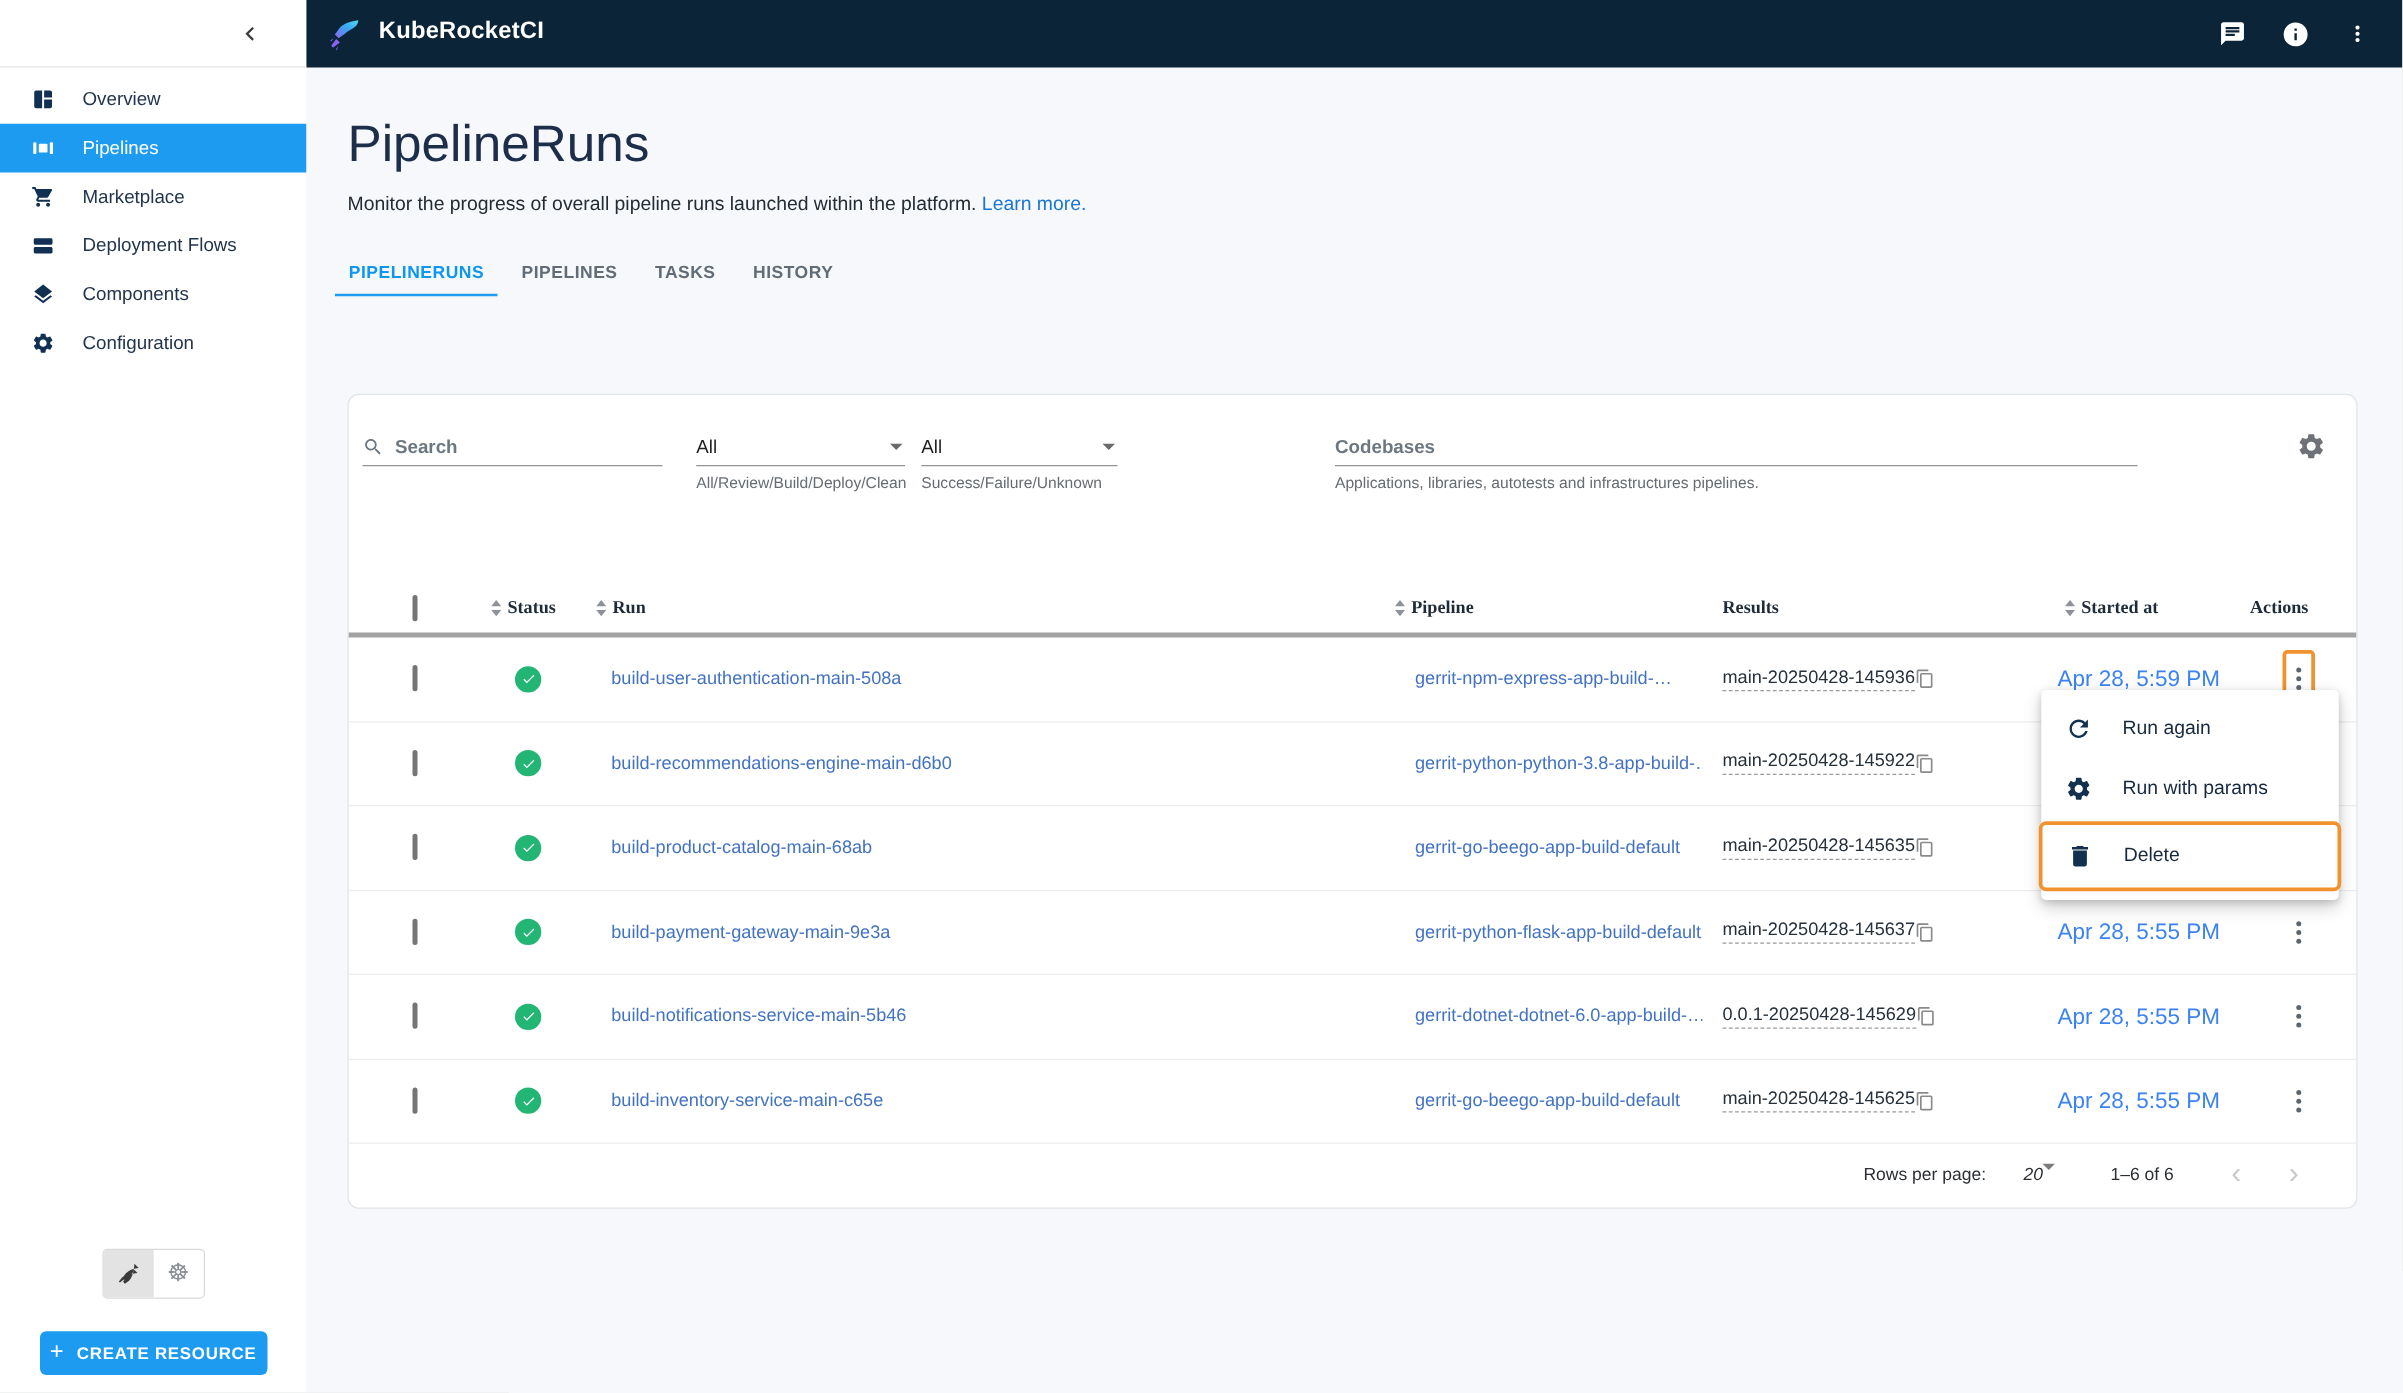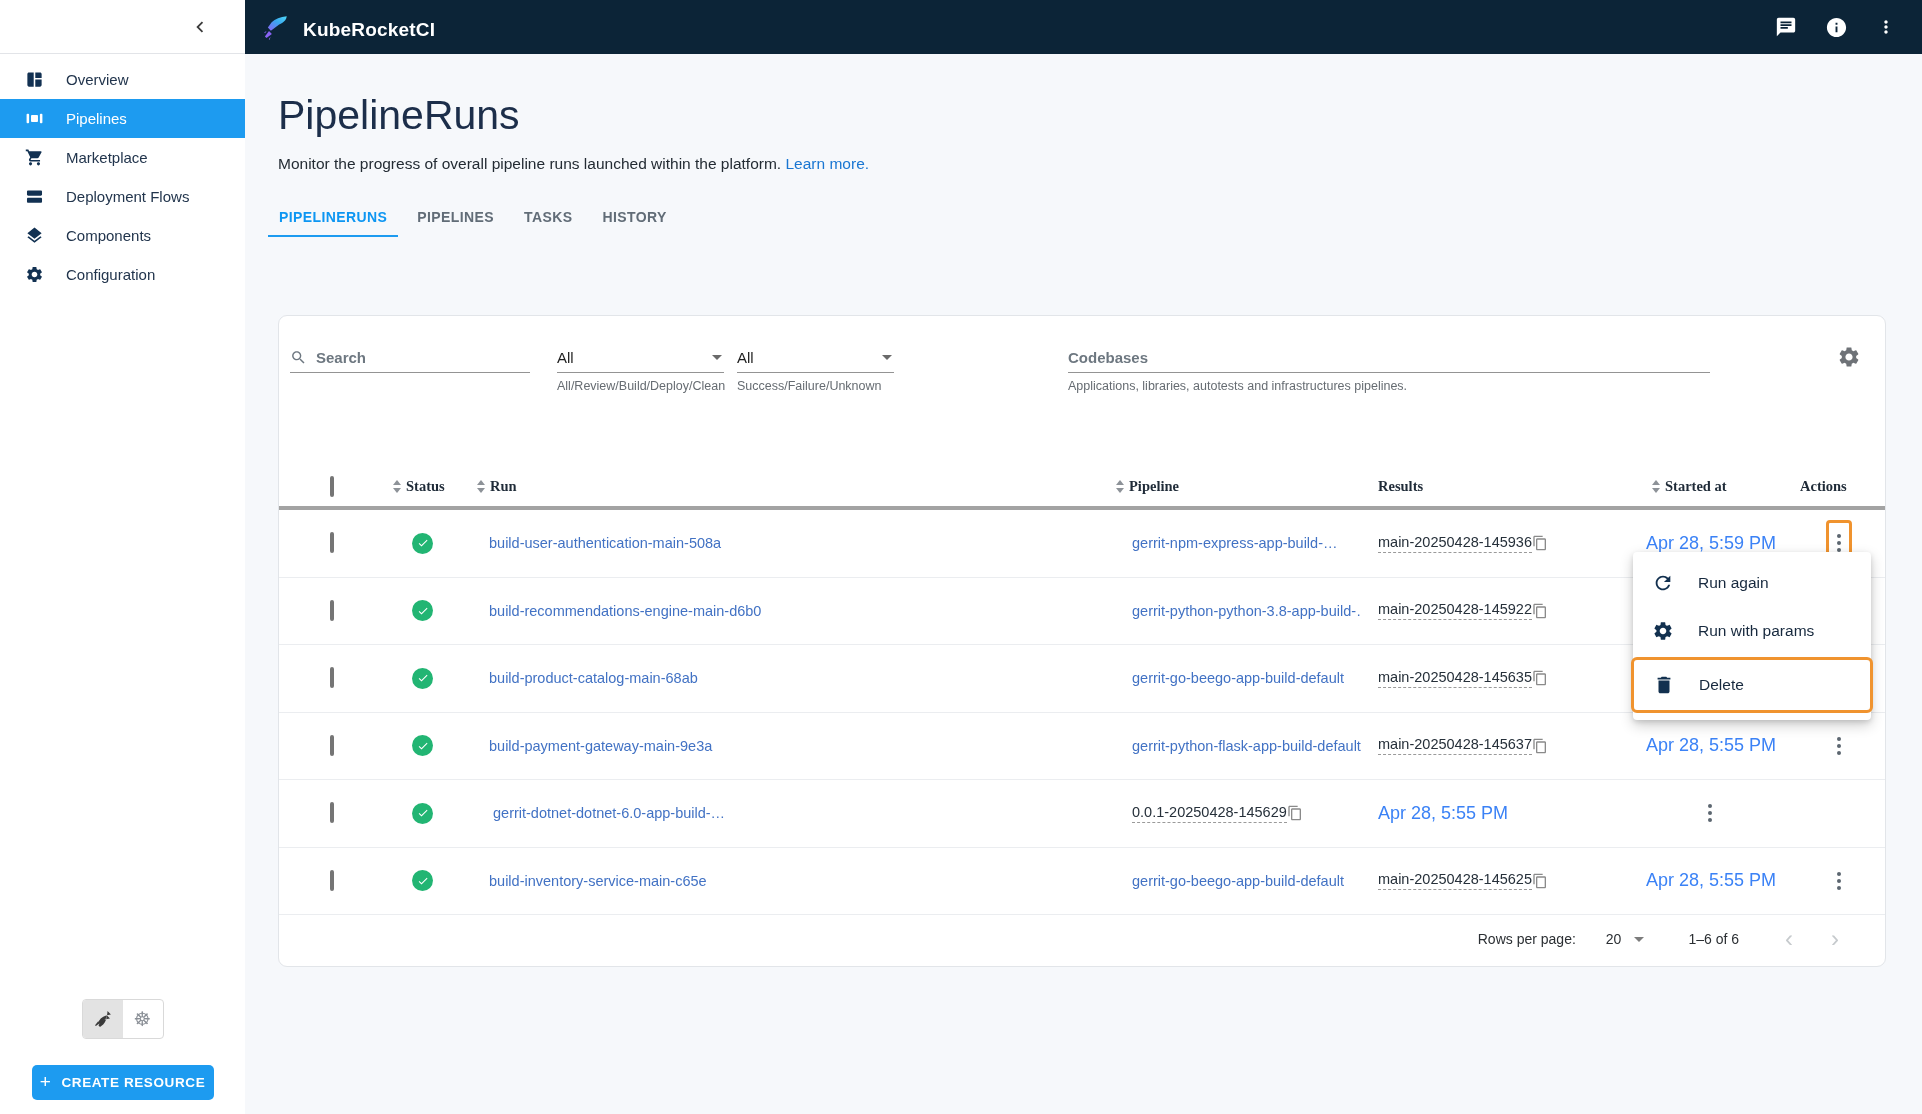--- a/index.html
+++ b/index.html
@@ -1,21 +1,21 @@
 <!DOCTYPE html>
 <html><head>
 <meta charset="utf-8">
 <style>
   * { margin:0; padding:0; box-sizing:border-box; }
   html,body { width:1922px; height:1114px; font-family:"Liberation Sans","DejaVu Sans",sans-serif; background:#fff; }
   .app { position:relative; width:1922px; height:1114px; overflow:hidden; background:#f6f8fb; outline:1px solid #c9c9c9; }
 
   
   .topbar { position:absolute; left:245px; top:0; right:0; height:54px; background:#0c2437; display:flex; align-items:center; padding:0 22px 0 17px; z-index:5; }
-  .logo { display:flex; align-items:flex-end; gap:14px; }
+  .logo { display:flex; align-items:flex-start; gap:14px; }
   .logo-title { color:#fff; font-size:19px; font-weight:700; letter-spacing:.2px; }
   .topbar-right { margin-left:auto; display:flex; align-items:center; gap:22px; }
   .tb-iconbtn { width:28px; height:28px; display:flex; align-items:center; justify-content:center; cursor:pointer; }
 
   
   .sidebar { position:absolute; left:0; top:0; width:245px; height:1114px; background:#fff; z-index:6; display:flex; flex-direction:column; }
   .sidebar-head { height:54px; flex:0 0 54px; display:flex; align-items:center; justify-content:flex-end; padding-right:34px; border-bottom:1px solid #e2e4e8; }
   .nav { padding-top:6px; }
   .nav-item { height:39px; display:flex; align-items:center; gap:22px; padding-left:24px; cursor:pointer; color:#22354d; font-size:15px; }
   .nav-item .nicon { width:20px; height:20px; display:flex; align-items:center; justify-content:center; }
@@ -78,21 +78,21 @@
   .c-started { padding-left:16px; font-size:18px; color:#3b82f6; white-space:nowrap; }
   .c-startedh { padding-left:22px; }
   .c-actions { display:flex; justify-content:center; }
   .kebab { display:flex; flex-direction:column; gap:3px; padding:8px 7px; cursor:pointer; }
   .kebab i { width:4px; height:4px; border-radius:50%; background:#5c6670; display:block; }
   .kebab-outline { border:3px solid #f0932e; border-radius:4px; padding:3px 1px; display:inline-flex; }
 
   
   .pagination { height:48px; display:flex; align-items:center; justify-content:flex-end; padding-right:38px; font-size:14px; color:#2b2f33; }
   .rpp-label { margin-right:30px; }
-  .rpp-select { display:flex; align-items:center; gap:13px; cursor:pointer; margin-right:42px; }
+  .rpp-select { display:flex; align-items:flex-start; gap:0; cursor:pointer; margin-right:42px;font-style:italic; }
   .range { margin-right:38px; }
   .pg-chev { width:24px; height:24px; display:flex; align-items:center; justify-content:center; color:#c6cacd; font-size:24px; cursor:default; user-select:none; }
   .pg-chev.prev { margin-right:22px; }
 
   
   .ctx-menu { position:absolute; left:1633px; top:552px; width:238px; background:#fff; border-radius:4px; box-shadow:0 5px 14px rgba(0,0,0,.2), 0 2px 5px rgba(0,0,0,.12); padding:7px 0; z-index:20; }
   .menu-item { height:48px; display:flex; align-items:center; gap:24px; padding-left:19px; cursor:pointer; font-size:15.5px; color:#17293e; }
   .menu-item svg { fill:#12304f; }
   .menu-delete-outline { border:3px solid #f0932e; border-radius:6px; margin:2px -2px 0 -2px; }
   .menu-delete-outline .menu-item { height:50px; }
@@ -440,20 +440,21 @@
 
         <div class="trow">
           <div class="c-check"><span class="cb"></span></div>
           <div class="c-status">
               <span class="ok-badge">
                 <svg width="12" height="12" viewBox="0 0 24 24">
                   <path d="M9 16.2 4.8 12l-1.4 1.4L9 19 21 7l-1.4-1.4z" fill="#fff"></path>
                 </svg>
               </span>
             </div>
+          <div class="c-run"><a class="run-link">build-notifications-service-main-5b46</a></div>
           <div class="c-pipe"><a class="pipe-link">gerrit-dotnet-dotnet-6.0-app-build-…</a></div>
           <div class="c-results">
             <span class="result-text">0.0.1-20250428-145629</span>
             <span class="copy-btn">
                 <svg width="16" height="16" viewBox="0 0 24 24">
                   <path d="M16 1H4c-1.1 0-2 .9-2 2v14h2V3h12V1zm3 4H8c-1.1 0-2 .9-2 2v14c0 1.1.9 2 2 2h11c1.1 0 2-.9 2-2V7c0-1.1-.9-2-2-2zm0 16H8V7h11v14z" fill="#8a8a8a"></path>
                 </svg>
               </span>
           </div>
           <div class="c-started">Apr 28, 5:55 PM</div>

